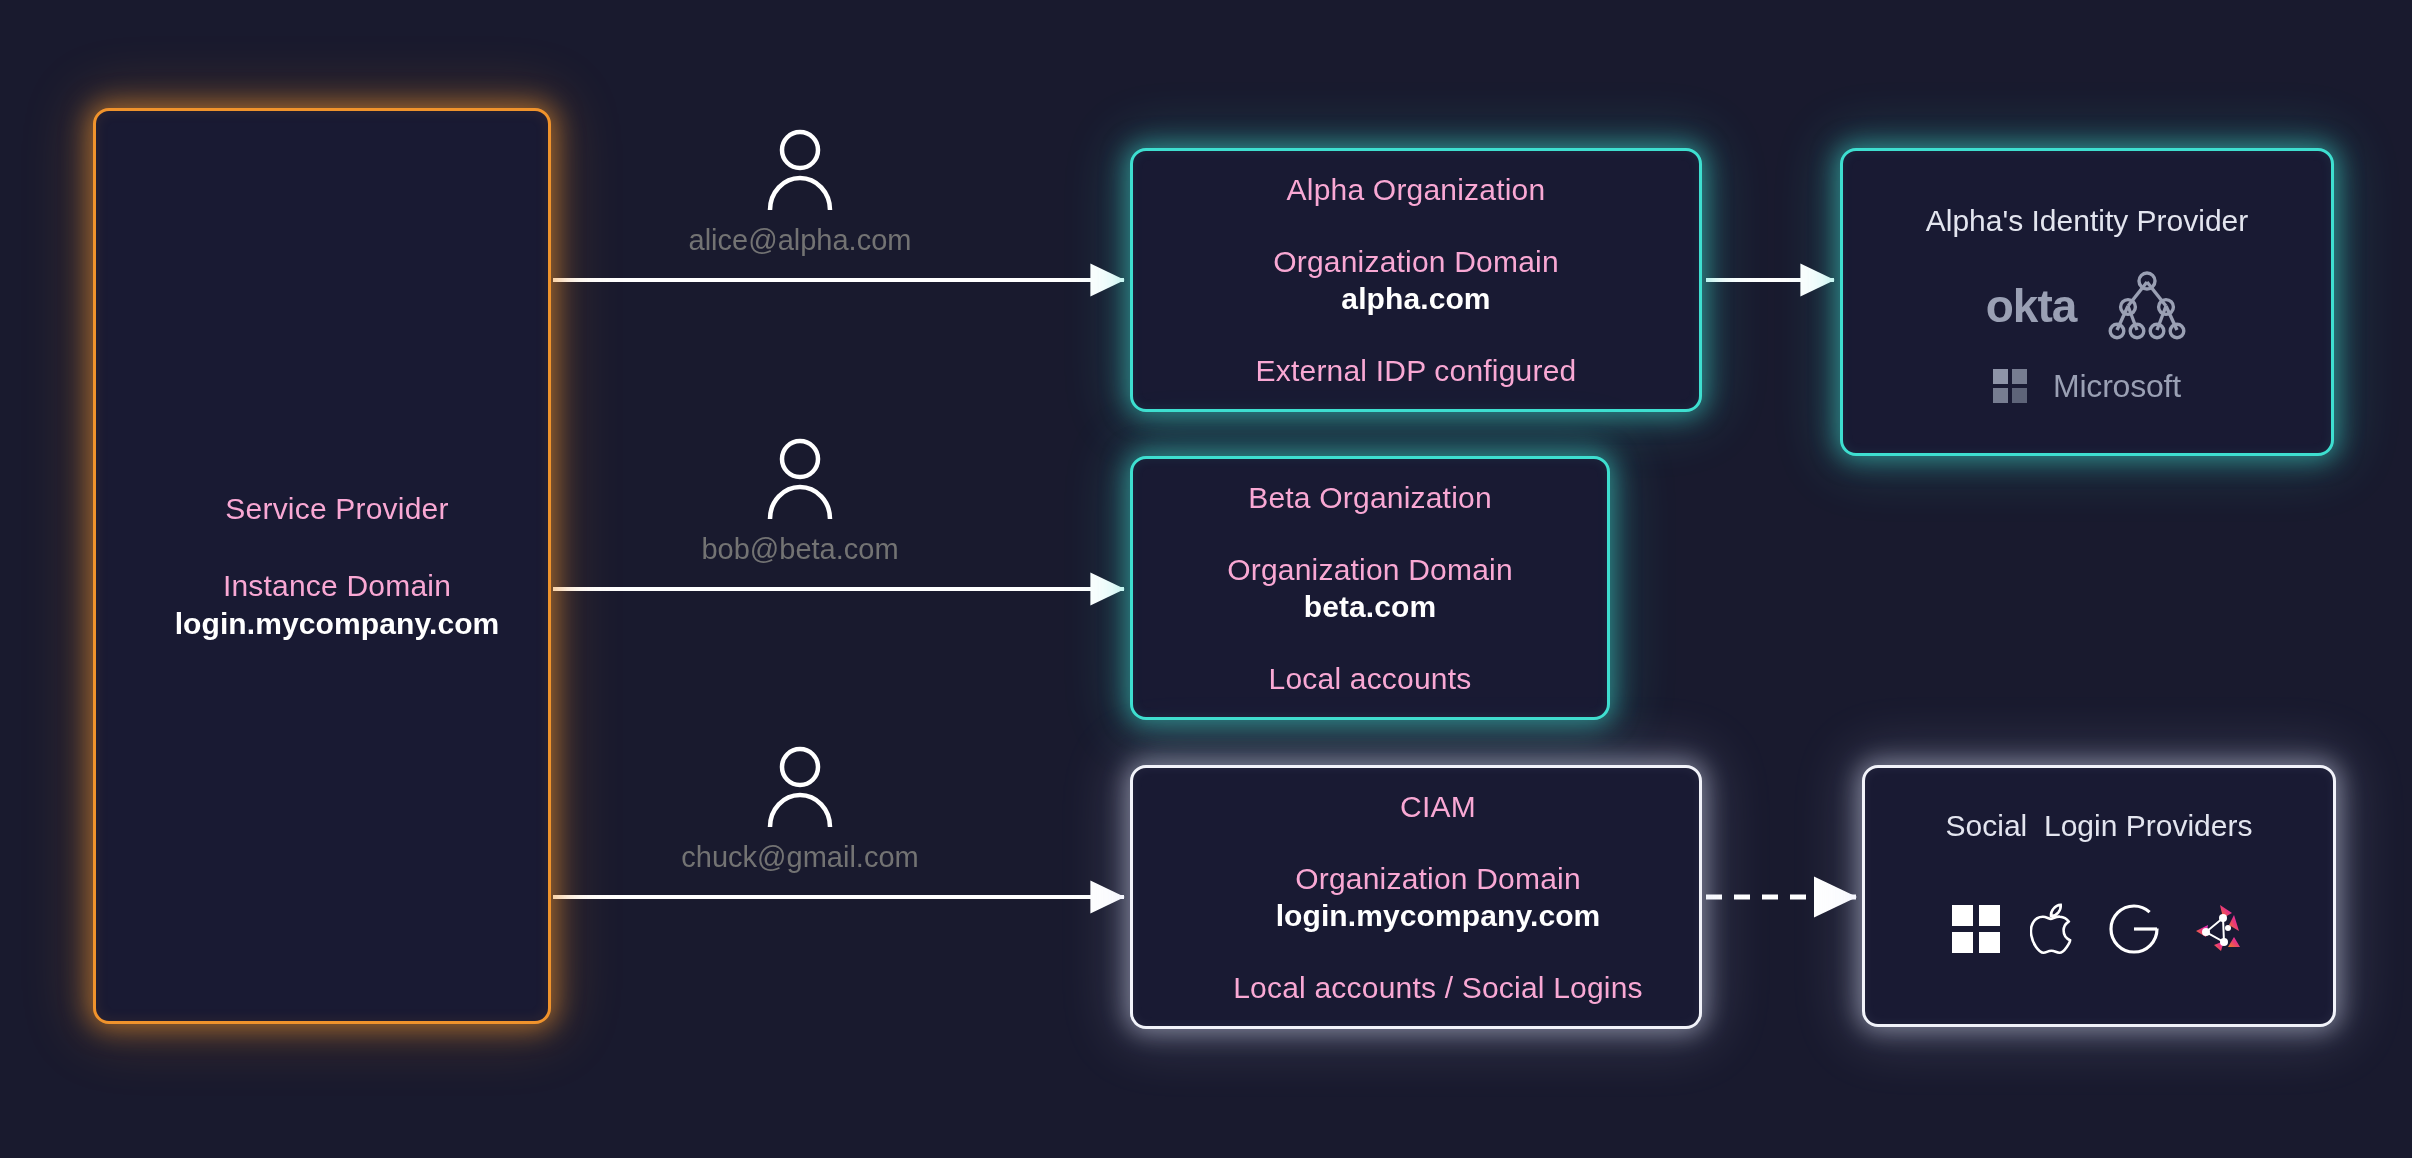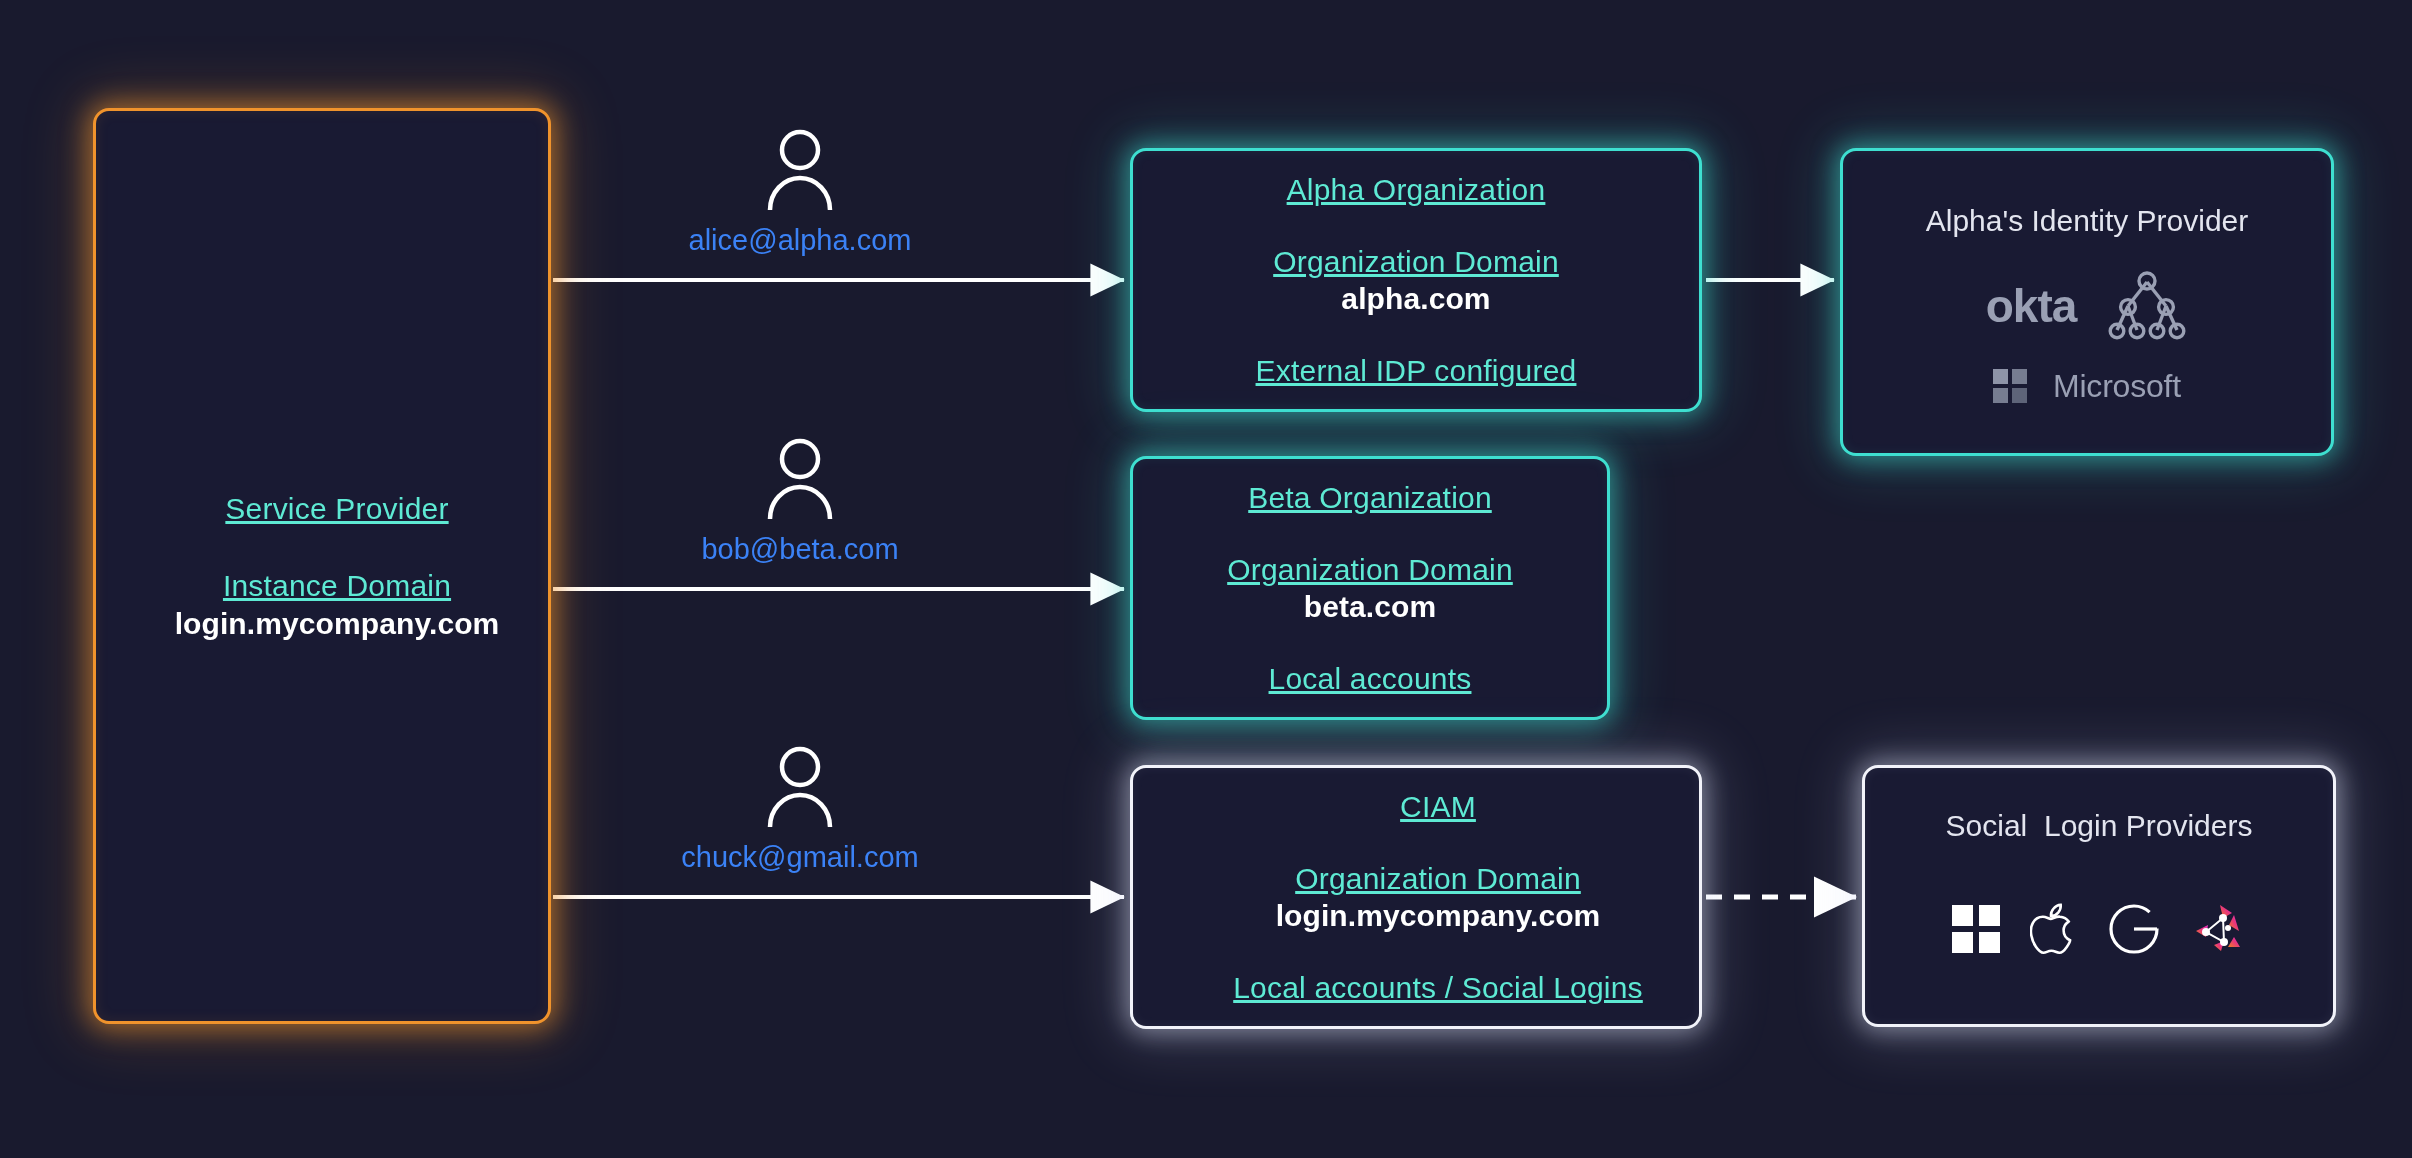--- a/index.html
+++ b/index.html
@@ -54,24 +54,23 @@
   .node.white {
     border: 3px solid #f2f3fa;
     box-shadow: 0 0 24px 4px rgba(226,230,250,0.45),
                 0 0 56px 14px rgba(200,208,245,0.18),
                 inset 0 0 12px rgba(226,230,250,0.06);
   }
 
   .line-reg {
     font-size: 30px;
     font-weight: 400;
-    color: #5eead4;
+    color: #f9a8d4;
     letter-spacing: 0.2px;
     line-height: 1.25;
-    text-decoration: underline;
   }
   .line-bold {
     font-size: 30px;
     font-weight: 700;
     color: #ffffff;
     letter-spacing: 0.1px;
     line-height: 1.25;
   }
   .gap-lg { height: 40px; }
   .gap-sm { height: 34px; }
@@ -104,21 +103,21 @@
     position: absolute;
     width: 260px;
     display: flex;
     flex-direction: column;
     align-items: center;
   }
   .actor-icon { display: block; }
   .actor-label {
     margin-top: 14px;
     font-size: 29px;
-    color: #3b82f6;
+    color: #737373;
     font-weight: 400;
     white-space: nowrap;
   }
 
   #actor-alice { left: 670px; top: 128px; }
   #actor-bob   { left: 670px; top: 437px; }
   #actor-chuck { left: 670px; top: 745px; }
 
   
   #arrows {

